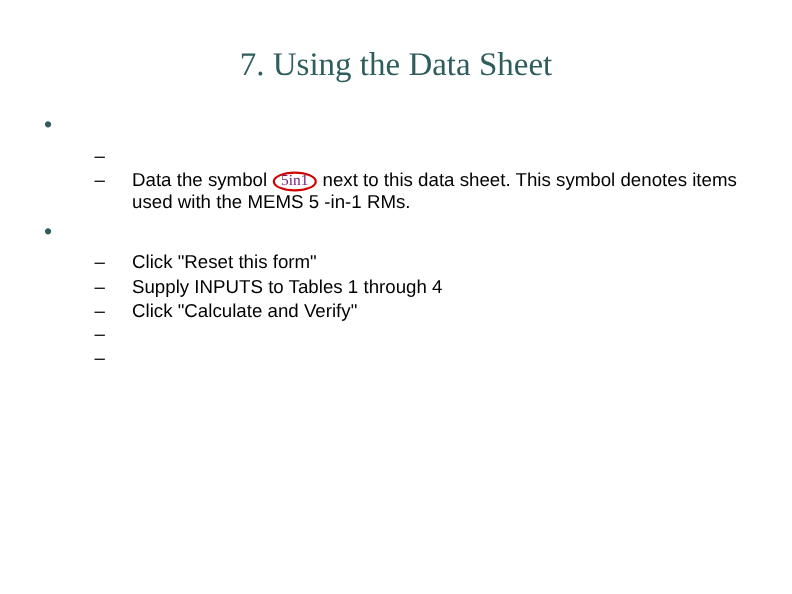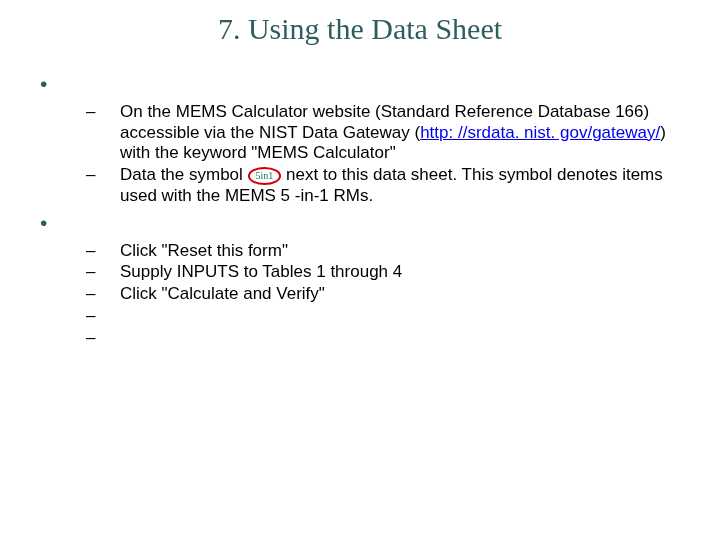--- a/index.html
+++ b/index.html
@@ -7,21 +7,21 @@
     padding: 0;
     width: 720px;
     height: 540px;
     font-family: Arial, sans-serif;
     background: #ffffff;
     color: #000000;
     position: relative;
     overflow: hidden;
   }
   .slide {
-    padding: 12px 40px 0 40px;
+    padding: 42px 40px 0 40px;
   }
   .title {
     font-size: 30px;
     font-weight: normal;
     text-align: center;
     color: #2f5d5d;
     margin-bottom: 26px;
     font-family: "Times New Roman", serif;
   }
   .level1 {
@@ -51,46 +51,43 @@
     flex: 1;
     padding-right: 10px;
   }
   a.link {
     color: #0000ee;
     text-decoration: underline;
   }
   .ellipse {
     display: inline-block;
     border: 2px solid #d00000;
-    color: #0f766e;
+    color: #701a75;
     border-radius: 50%;
     padding: 0 6px;
-    font-size: 10px;
+    font-size: 14px;
     line-height: 14px;
     vertical-align: 1px;
     background: #ffffff;
     font-family: "Times New Roman", serif;
   }
 </style>
 </head>
 <body>
 
 <div class="slide">
 
   <div class="title">7.  Using the Data Sheet</div>
 
   <div class="level1">
     <span class="bullet1">•</span>
   </div>
 
   <div class="level2">
     <span class="dash2">–</span>
-    <span class="content2">
-      <span>On the MEMS Calculator website (Standard Reference Database 166) accessible via the NIST Data Gateway (</span><a class="link" href="#">http: //srdata. nist. gov/gateway/</a><span>) with the keyword "MEMS Calculator"</span>
-    </span>
   </div>
 
   <div class="level2">
     <span class="dash2">–</span>
     <span class="content2">
       <span>Data the symbol </span><span class="ellipse">5in1</span><span> next to this data sheet.  This symbol denotes items used with the MEMS 5 -in-1 RMs.</span>
     </span>
   </div>
 
   <div class="level1">

